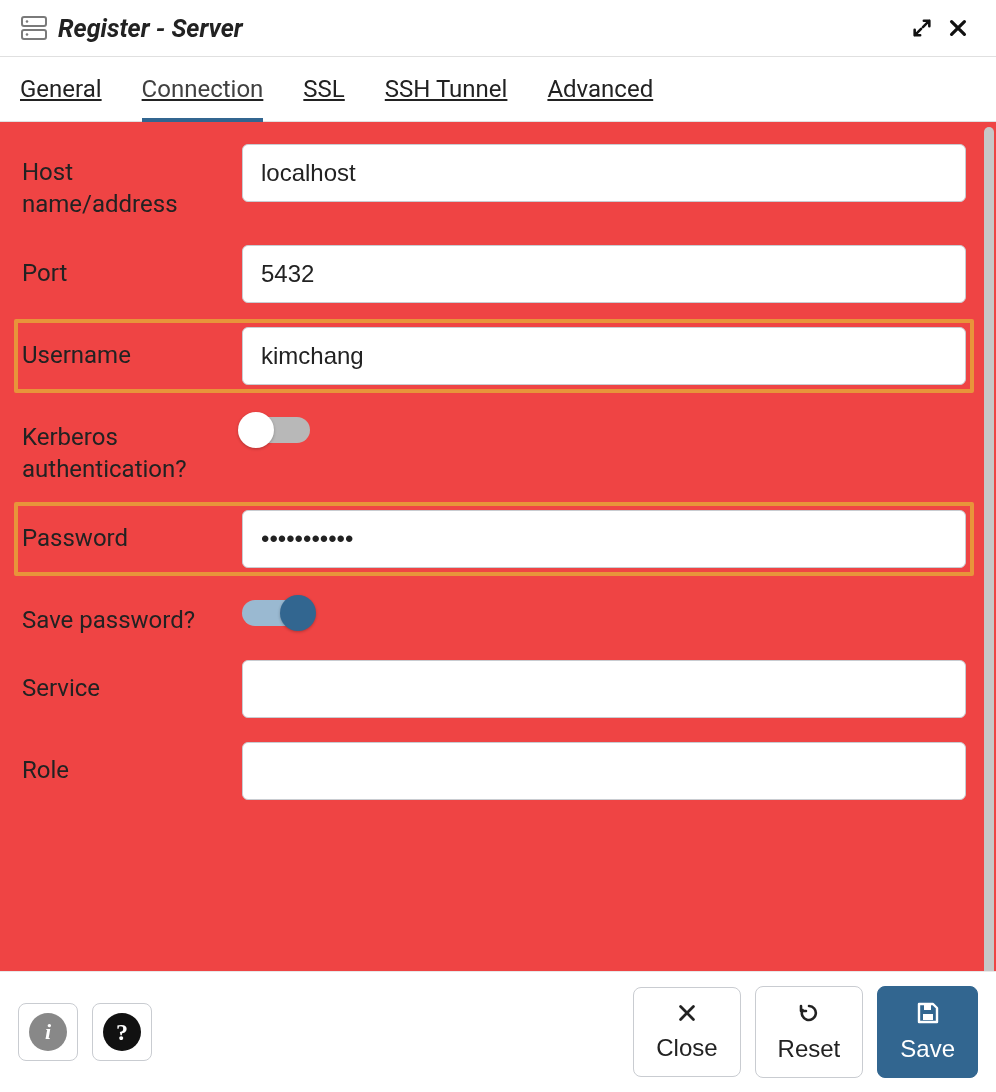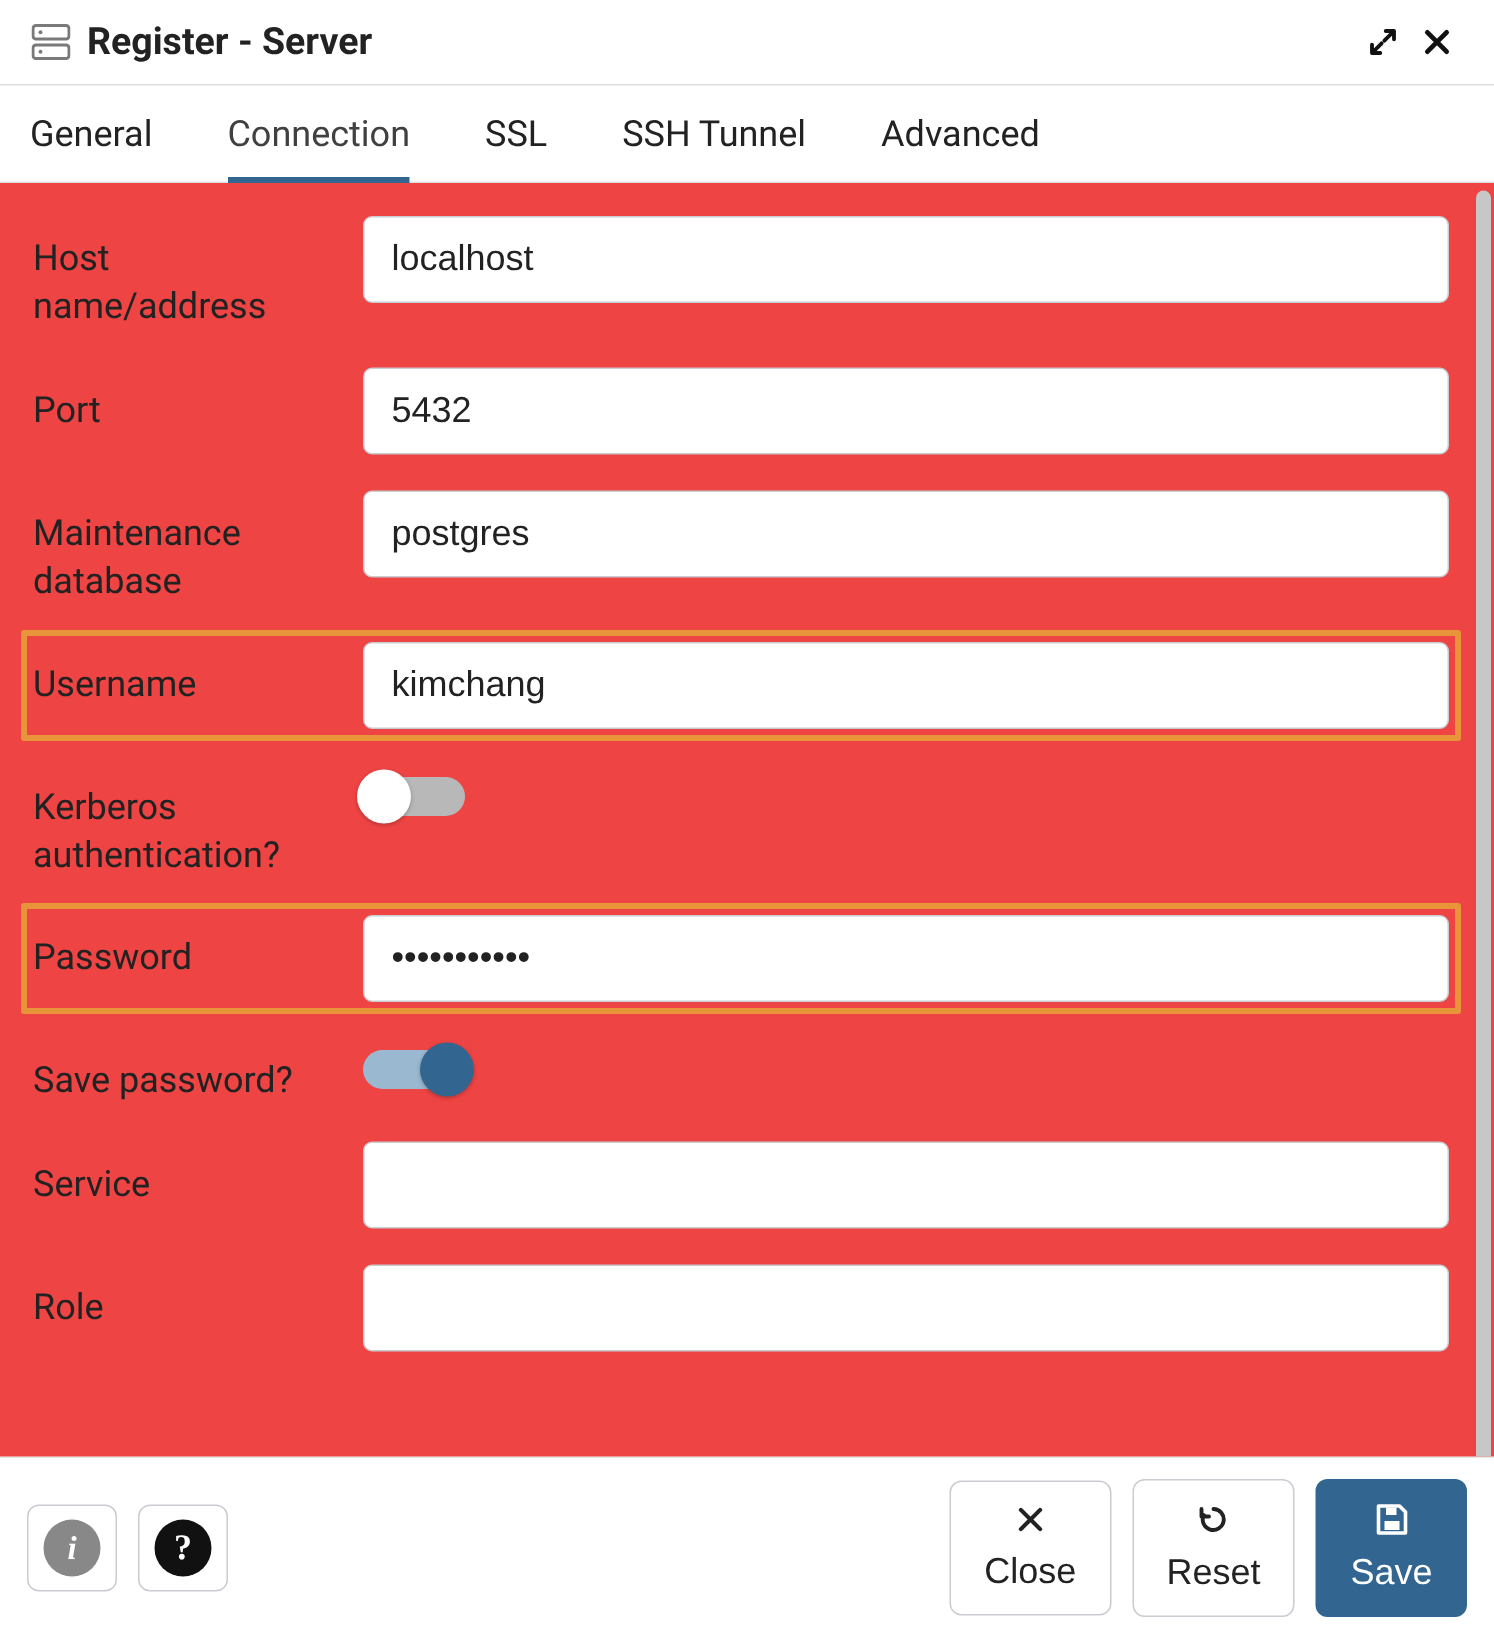--- a/index.html
+++ b/index.html
@@ -29,36 +29,38 @@
       height: 26px;
       margin-right: 10px;
       display: inline-flex;
       align-items: center;
       justify-content: center;
     }
     .header-title {
       font-size: 25px;
       font-weight: 700;
       flex: 1;
+      font-style: italic;
     }
     .header-action {
       width: 36px;
       height: 36px;
       display: inline-flex;
       align-items: center;
       justify-content: center;
       cursor: pointer;
       font-size: 24px;
     }
     
     .tabs {
       display: flex;
-      gap: 50px;
+      gap: 40px;
       padding: 0 20px;
       border-bottom: 1px solid #e0e0e0;
+      text-decoration: underline;
     }
     .tab {
       padding: 18px 0 18px 0;
       font-size: 24px;
       color: #222;
       cursor: pointer;
       position: relative;
     }
     .tab.active {
       color: #404040;
@@ -256,26 +258,20 @@
         </div>
       </div>
 
       <div class="form-row">
         <div class="label-col">Port</div>
         <div class="control-col">
           <input type="text" value="5432" style="">
         </div>
       </div>
 
-      <div class="form-row">
-        <div class="label-col">Maintenance database</div>
-        <div class="control-col">
-          <input type="text" value="postgres" style="">
-        </div>
-      </div>
 
       <div class="form-row highlight">
         <div class="label-col">Username</div>
         <div class="control-col">
           <input type="text" value="kimchang" style="">
         </div>
       </div>
 
       <div class="form-row">
         <div class="label-col">Kerberos authentication?</div>

